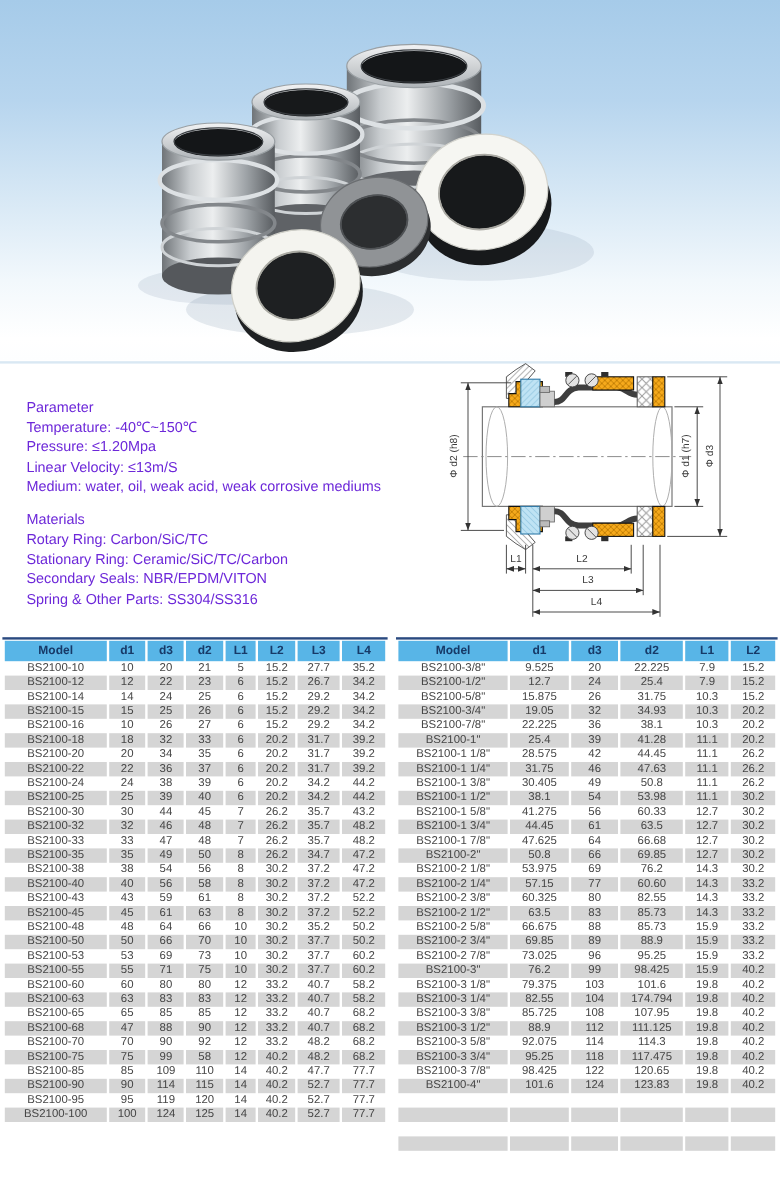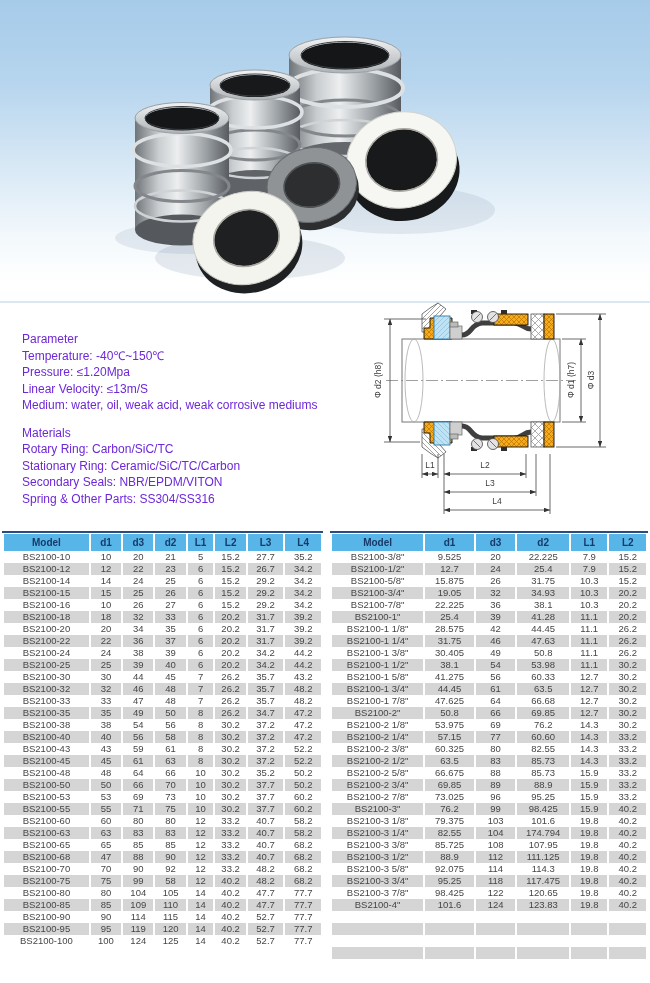--- a/index.html
+++ b/index.html
@@ -514,30 +514,20 @@
           <td>BS2100-75</td>
           <td>75</td>
           <td>99</td>
           <td>58</td>
           <td>12</td>
           <td>40.2</td>
           <td>48.2</td>
           <td>68.2</td>
         </tr>
         <tr>
-          <td>BS2100-80</td>
-          <td>80</td>
-          <td>104</td>
-          <td>105</td>
-          <td>14</td>
-          <td>40.2</td>
-          <td>47.7</td>
-          <td>77.7</td>
-        </tr>
-        <tr>
           <td>BS2100-85</td>
           <td>85</td>
           <td>109</td>
           <td>110</td>
           <td>14</td>
           <td>40.2</td>
           <td>47.7</td>
           <td>77.7</td>
         </tr>
         <tr>

